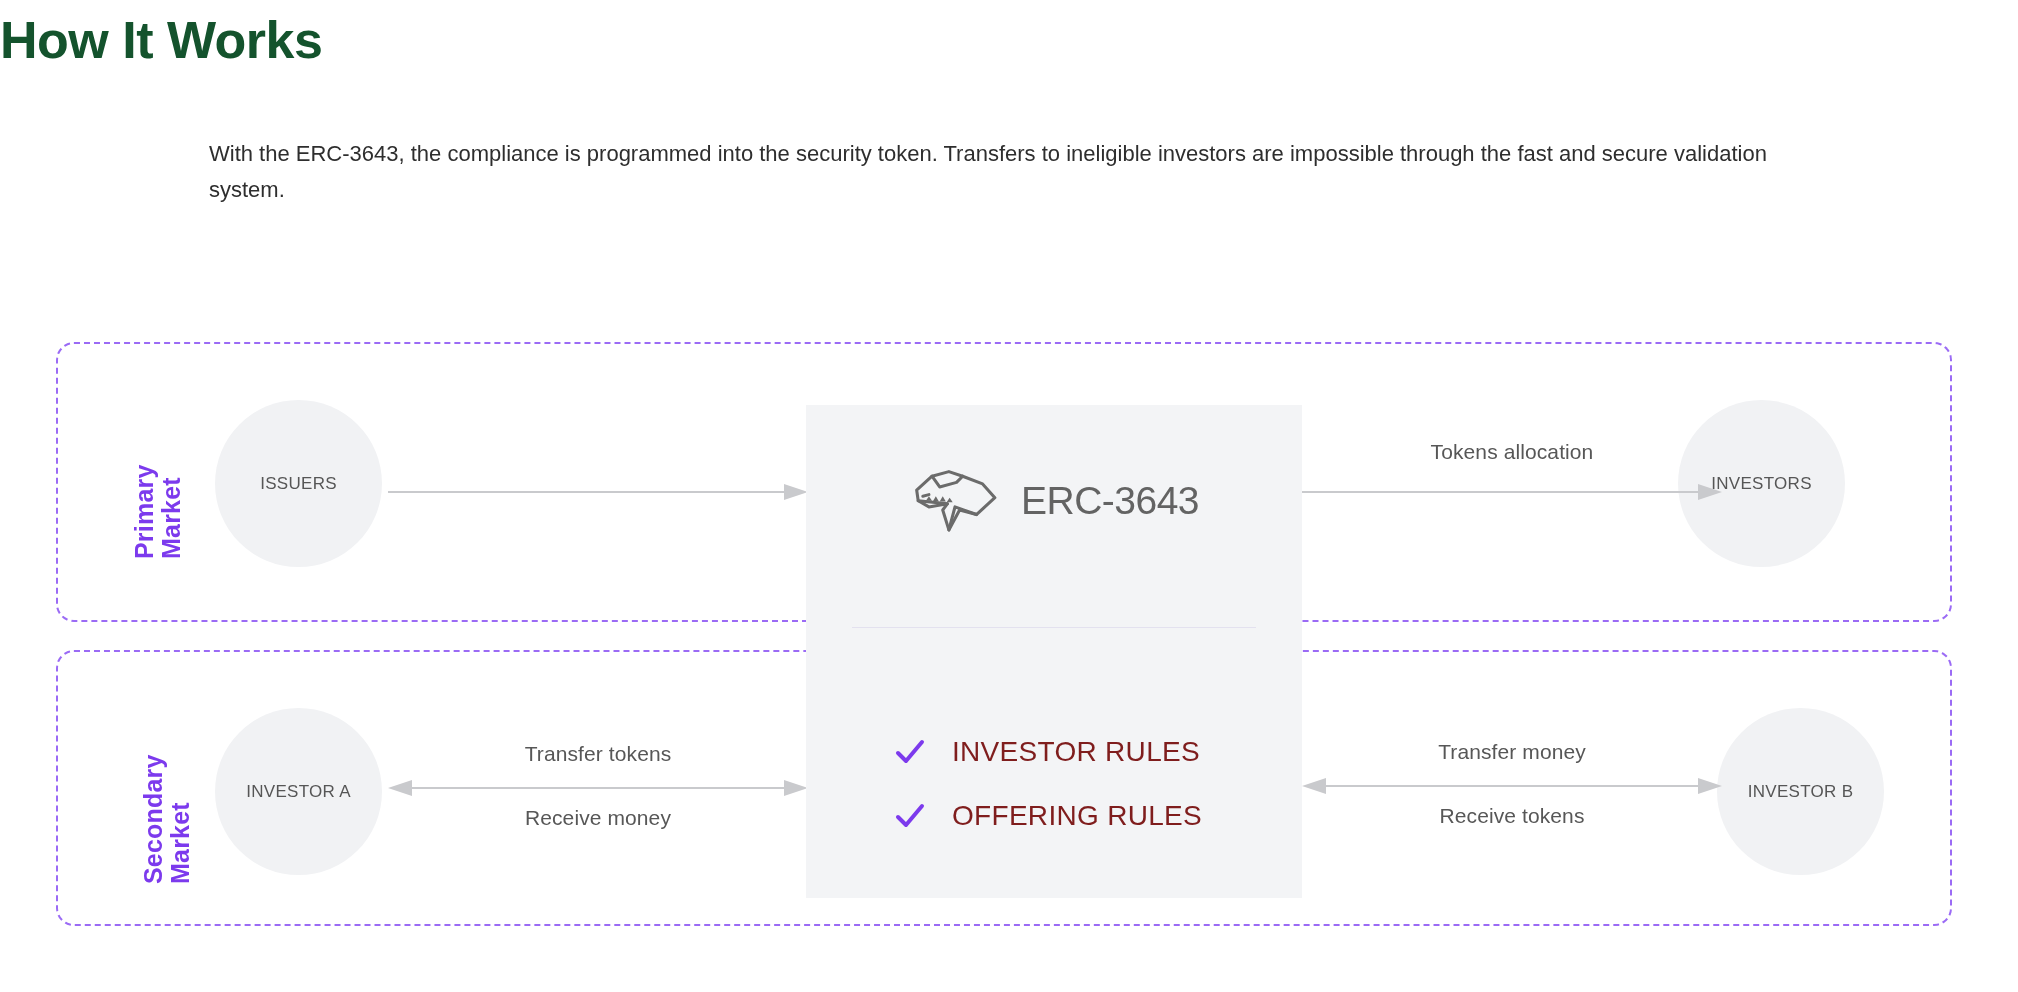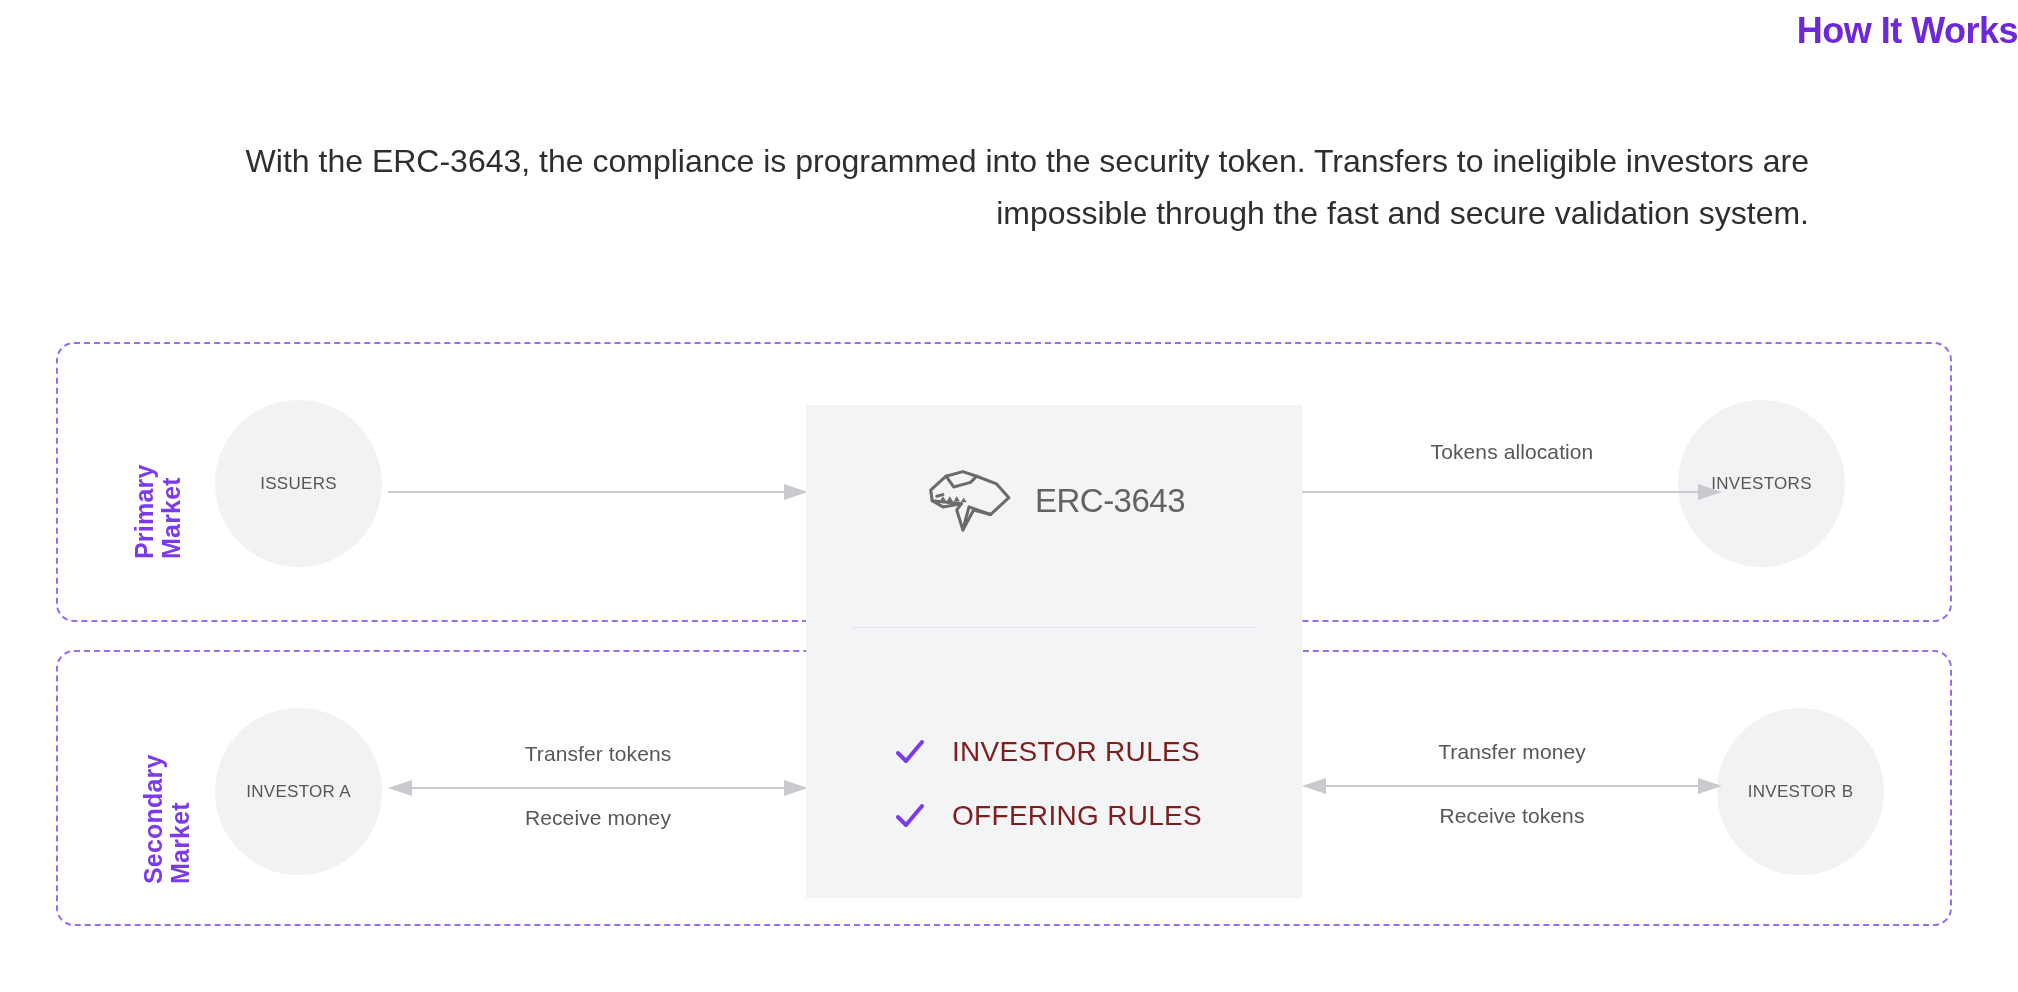--- a/index.html
+++ b/index.html
@@ -18,36 +18,36 @@
     height: 992px;
     background: #ffffff;
   }
 
   
   .page-title {
     position: absolute;
     top: 8px;
     left: 0;
     width: 2018px;
-    text-align: right;
-    font-size: 36px;
+    text-align: left;
+    font-size: 52px;
     font-weight: 700;
     letter-spacing: -0.5px;
-    color: #6d28d9;
+    color: #14532d;
     line-height: 1.25;
   }
 
   .page-subtitle {
     position: absolute;
     top: 136px;
     left: 50%;
     transform: translateX(-50%);
     width: 1600px;
-    text-align: right;
-    font-size: 32px;
+    text-align: left;
+    font-size: 22px;
     font-weight: 400;
     line-height: 1.62;
     color: #2e2e2e;
   }
 
   
   .market-frame {
     position: absolute;
     border: 2px dashed #9b6bf5;
     border-radius: 18px;
@@ -130,21 +130,21 @@
     width: 496px;
     display: flex;
     align-items: center;
     justify-content: center;
     gap: 20px;
   }
 
   .erc-logo-icon { width: 92px; height: 66px; display: block; }
 
   .erc-logo-text {
-    font-size: 33px;
+    font-size: 39px;
     font-weight: 400;
     color: #636363;
     letter-spacing: -0.5px;
     line-height: 1;
   }
 
   #panel-divider {
     position: absolute;
     left: 46px;
     top: 222px;

